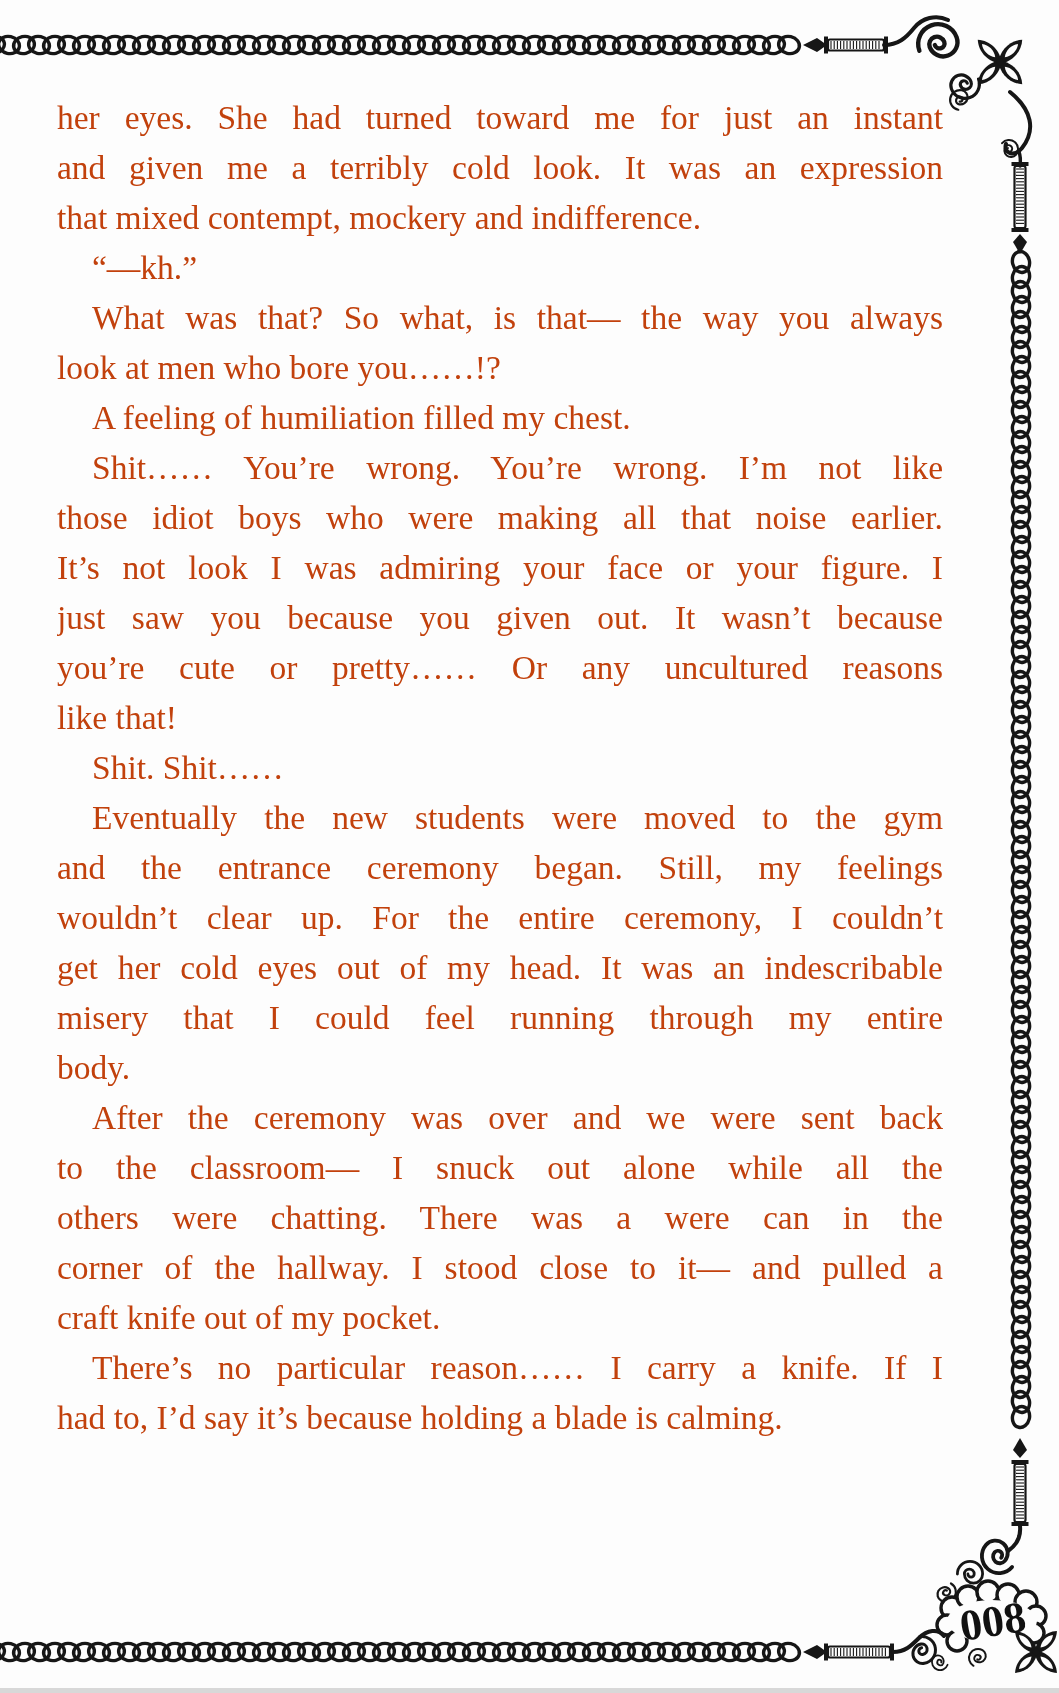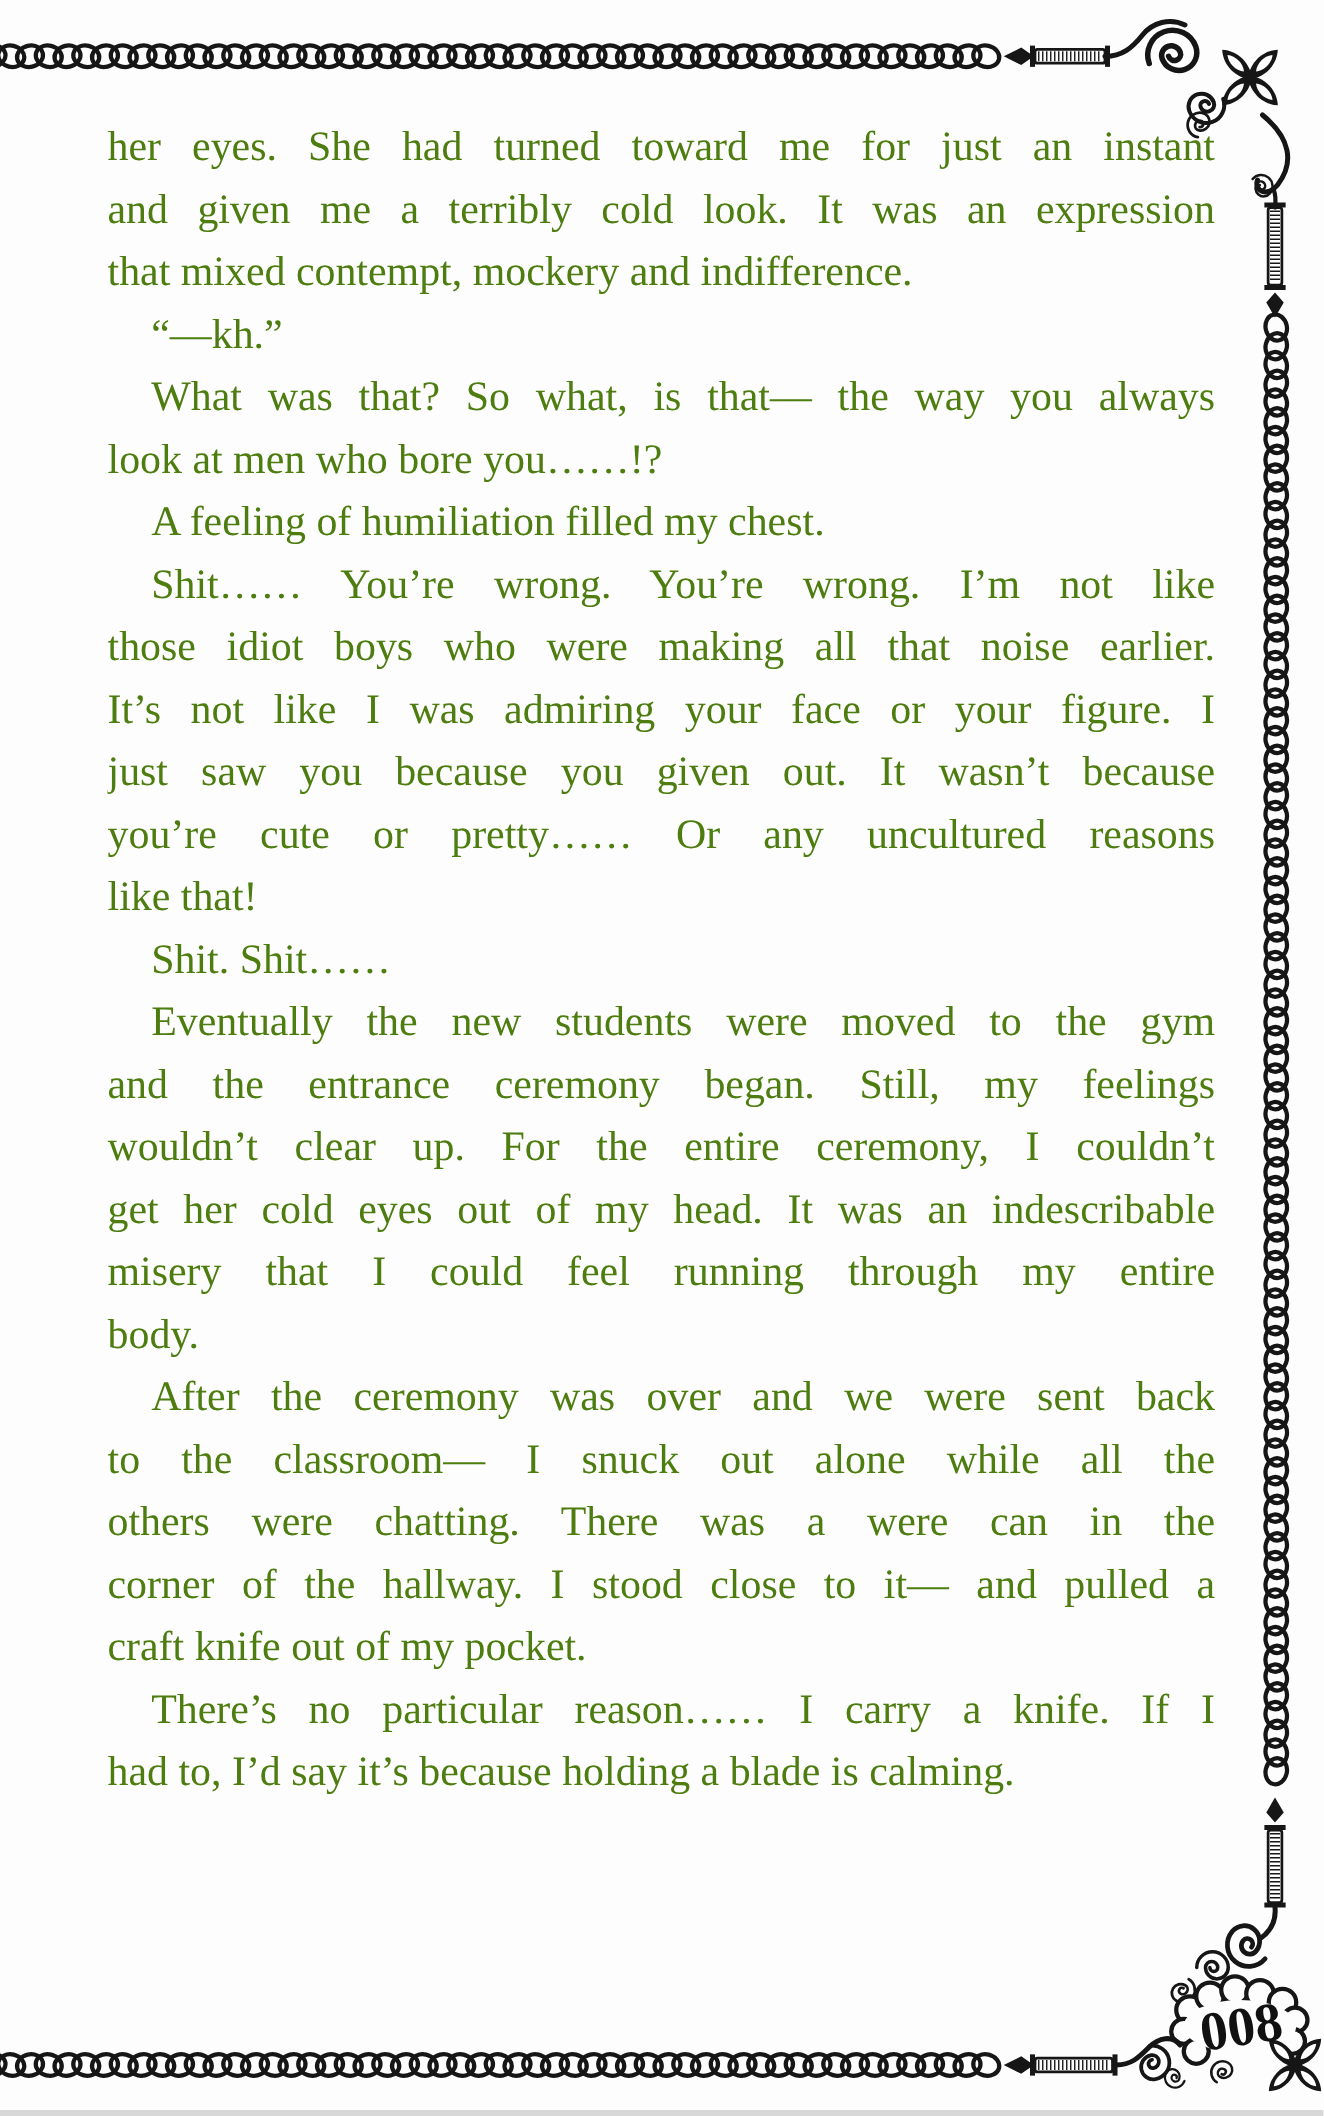--- a/index.html
+++ b/index.html
@@ -1,20 +1,20 @@
 <!DOCTYPE html>
 <html><head>
 <meta charset="utf-8">
 <style>
   html,body{margin:0;padding:0;background:#fdfdfd;}
   .page{position:relative;width:1059px;height:1693px;background:#fdfdfd;overflow:hidden;
         font-family:"Liberation Serif","DejaVu Serif",serif;}
   #border-art{position:absolute;left:0;top:0;width:1059px;height:1693px;}
   #text-block{position:absolute;top:93px;left:57px;width:886px;
-              font-size:33.5px;line-height:50px;color:#4d7c0f;margin-left:29px;}
+              font-size:33.5px;line-height:50px;color:#c2410c;}
   .para{margin:0;}
   .line{height:50px;overflow:hidden;text-align:justify;text-align-last:left;white-space:normal;}
   .line.j{text-align-last:justify;}
   .line.ind{text-indent:35px;}
   .page-number{position:absolute;left:956px;top:1599px;width:74px;height:46px;
                font-weight:bold;font-size:44px;line-height:46px;text-align:center;
                color:#111;transform:rotate(-9deg);}
   .page-edge{position:absolute;left:0;bottom:0;width:100%;height:5px;background:#d8d8d8;}
 </style>
 </head>
@@ -368,21 +368,21 @@
       <div class="para">
         <div class="line j ind">What was that? So what, is that— the way you always</div>
         <div class="line">look at men who bore you……!?</div>
       </div>
       <div class="para">
         <div class="line ind">A feeling of humiliation filled my chest.</div>
       </div>
       <div class="para">
         <div class="line j ind">Shit…… You’re wrong. You’re wrong. I’m not like</div>
         <div class="line j">those idiot boys who were making all that noise earlier.</div>
-        <div class="line j">It’s not like I was admiring your face or your figure. I</div>
+        <div class="line j">It’s not look I was admiring your face or your figure. I</div>
         <div class="line j">just saw you because you given out. It wasn’t because</div>
         <div class="line j">you’re cute or pretty…… Or any uncultured reasons</div>
         <div class="line">like that!</div>
       </div>
       <div class="para">
         <div class="line ind">Shit. Shit……</div>
       </div>
       <div class="para">
         <div class="line j ind">Eventually the new students were moved to the gym</div>
         <div class="line j">and the entrance ceremony began. Still, my feelings</div>

